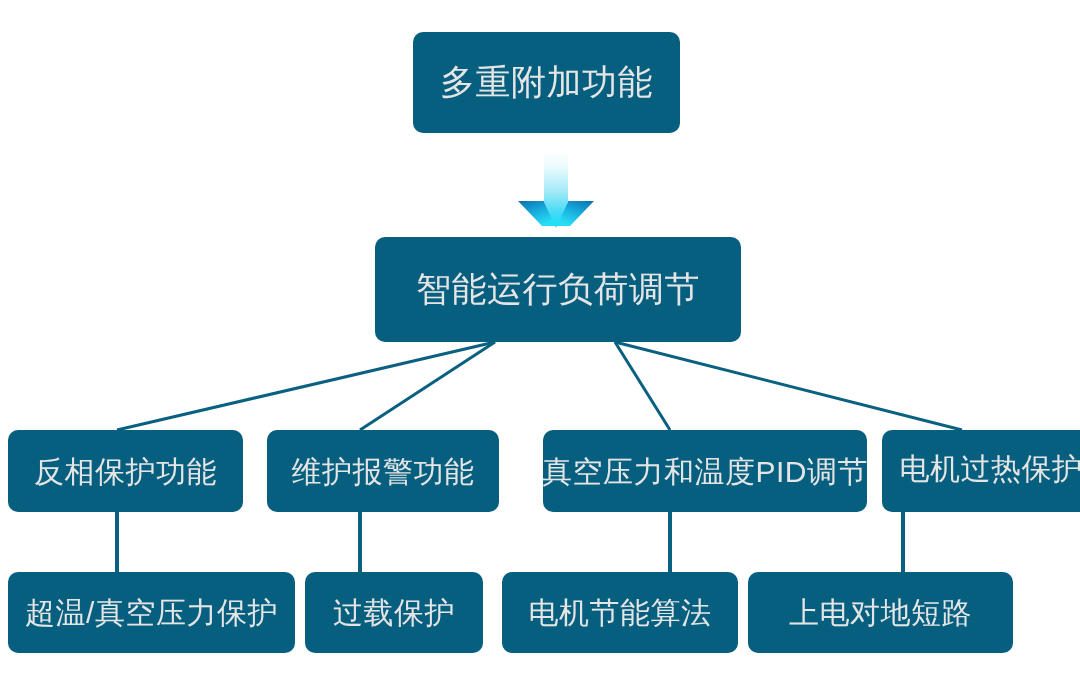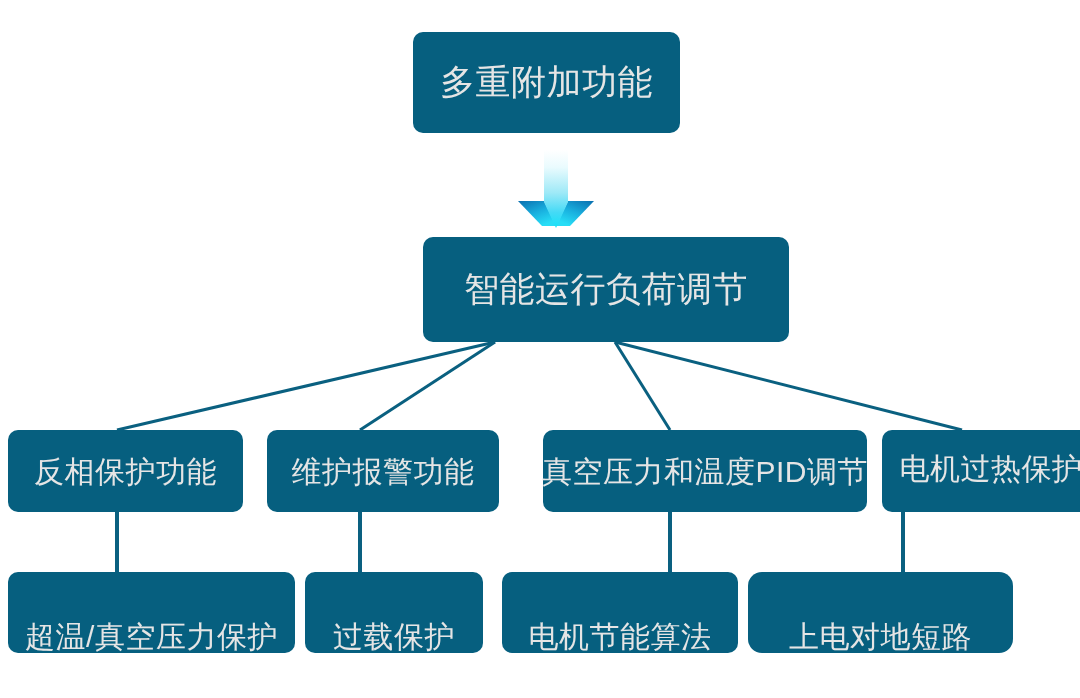--- a/index.html
+++ b/index.html
@@ -56,43 +56,41 @@
     height: 101px;
     font-size: 35px;
   }
   
   #node-l2 {
     left: 375px;
     top: 237px;
     width: 366px;
     height: 105px;
     font-size: 35px;
-    margin-left: 48px;
   }
   
   .level3 {
     top: 430px;
     height: 82px;
     font-size: 30px;
   }
   #node-l3-0 { left: 8px;   width: 235px; text-align: center; }
   #node-l3-1 { left: 267px; width: 232px; }
   #node-l3-2 { left: 503px; width: 324px; margin-left: 40px; }
   #node-l3-3 { left: 882px; width: 218px; font-family: Liberation Mono, monospace; }
   
   .level4 {
     top: 572px;
     height: 81px;
     font-size: 30px;
-    align-items: flex-end;
   }
   #node-l4-0 { left: 8px;   width: 287px; }
   #node-l4-1 { left: 305px; width: 178px; }
   #node-l4-2 { left: 502px; width: 236px; }
-  #node-l4-3 { left: 748px; width: 265px; border-radius: 14px; }
+  #node-l4-3 { left: 748px; width: 265px; }
 
   
   #flow-arrow {
     position: absolute;
     z-index: 3;
     left: 518px;
     top: 150px;
     width: 76px;
     height: 78px;
   }

